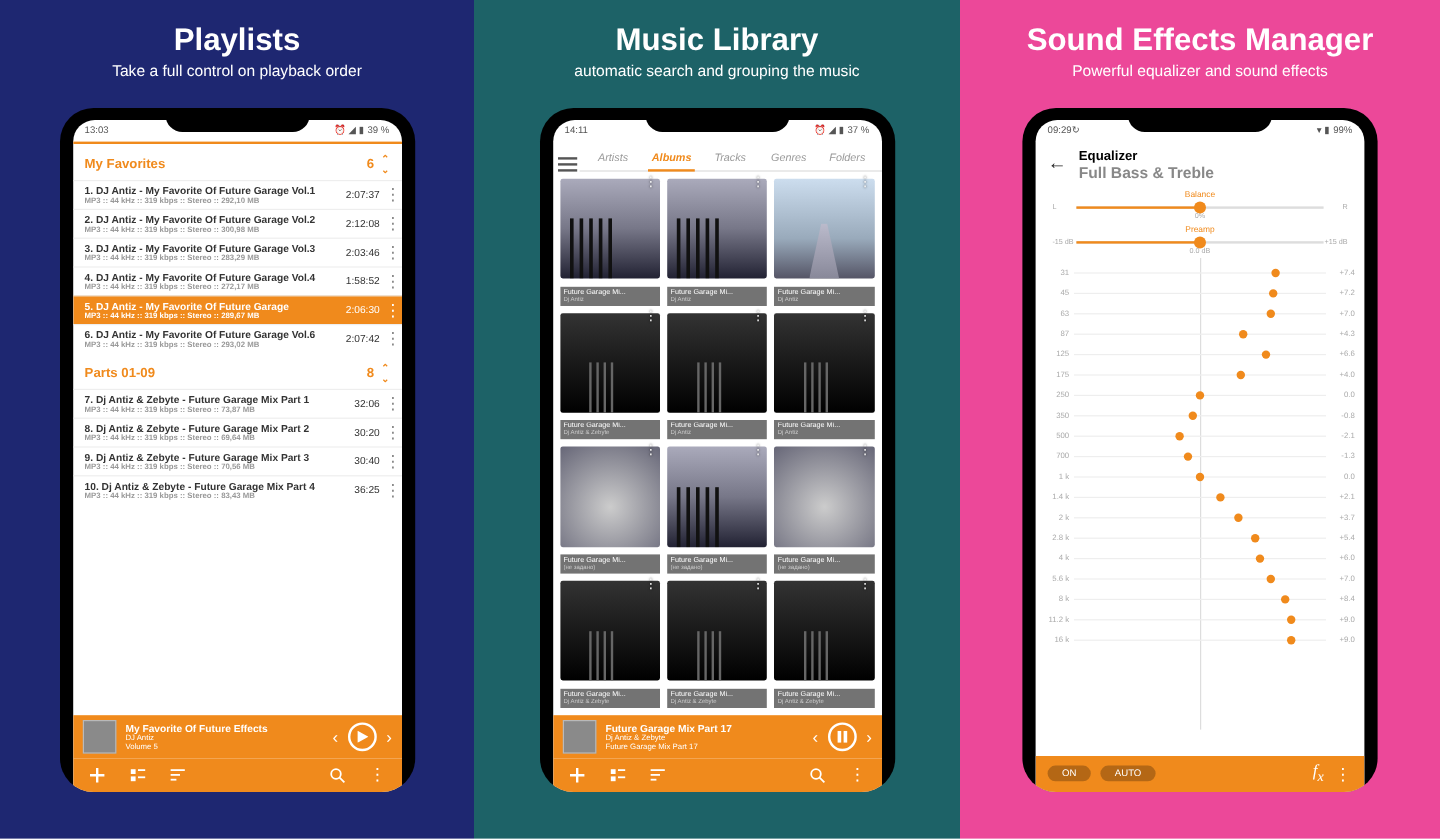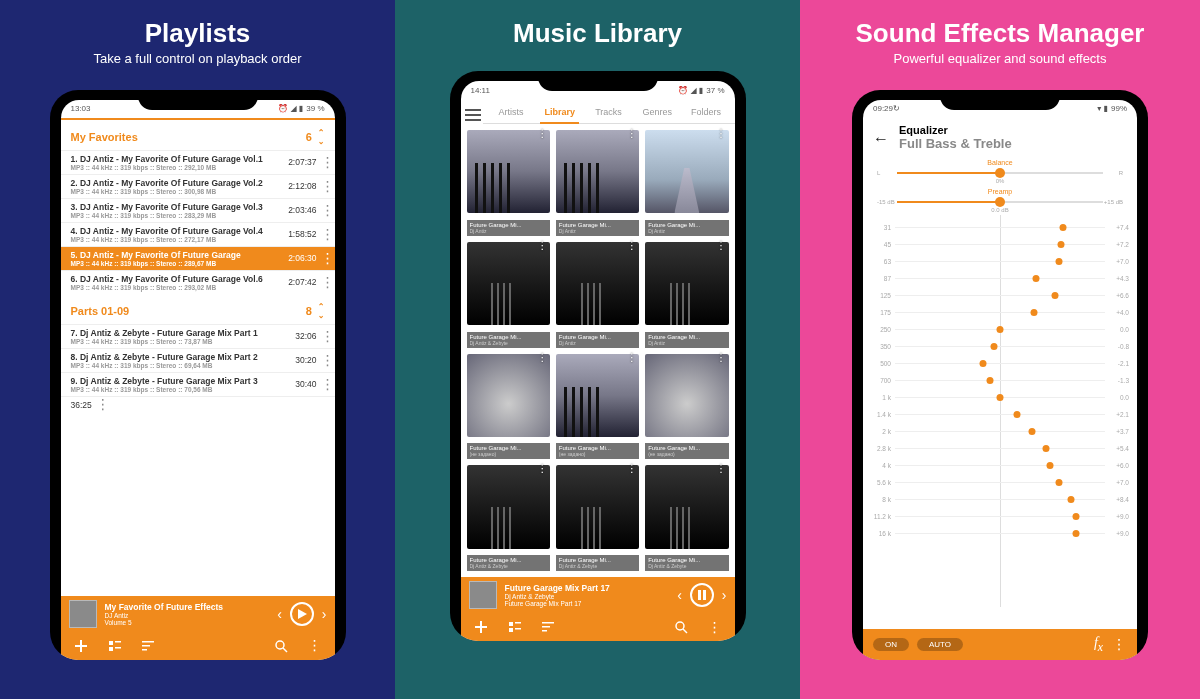--- a/index.html
+++ b/index.html
@@ -185,20 +185,24 @@
           </div>
           <div class="track">
             <div class="info">
               <div class="t1">9. Dj Antiz &amp; Zebyte - Future Garage Mix Part 3</div>
               <div class="t2">MP3 :: 44 kHz :: 319 kbps :: Stereo :: 70,56 MB</div>
             </div>
             <div class="dur">30:40</div>
             <div class="dots">⋮</div>
           </div>
           <div class="track">
+            <div class="info">
+              <div class="t1">10. Dj Antiz &amp; Zebyte - Future Garage Mix Part 4</div>
+              <div class="t2">MP3 :: 44 kHz :: 319 kbps :: Stereo :: 83,43 MB</div>
+            </div>
             <div class="dur">36:25</div>
             <div class="dots">⋮</div>
           </div>
         </div>
       <div class="nowbar">
         <div class="thumb"></div>
         <div class="np">
           <div>My Favorite Of Future Effects</div>
           <div>DJ Antiz</div>
           <div>Volume 5</div>
@@ -240,35 +244,36 @@
             </svg>
           </div>
         <div class="ic" style="font-size:14px;line-height:.35;">⋮</div>
       </div>
     </div>
   </div>
 </div>
 
 <div class="panel panel-2">
   <h1>Music Library</h1>
+  <p>automatic search and grouping the music</p>
   <div class="phone">
     <div class="screen">
       <div class="status">
         <span>14:11</span>
         <span class="right">⏰ ◢ ▮ <span>37 %</span></span>
       </div>
-      <div style="display:flex;align-items:center;">
+      <div style="display:flex;align-items:flex-end;font-style:italic;">
         <div class="hamb2">
             <span></span>
             <span></span>
             <span></span>
           </div>
         <div class="tabs" id="tabs-container" style="flex:1;">
             <div class="tab">Artists</div>
-            <div class="tab active">Library</div>
+            <div class="tab active">Albums</div>
             <div class="tab">Tracks</div>
             <div class="tab">Genres</div>
             <div class="tab">Folders</div>
           </div>
       </div>
       <div class="grid" id="album-grid" style="flex:1;overflow:hidden;">
           <div class="album">
             <div class="cover forest"></div>
             <div class="ad">⋮</div>
             <div class="lbl">

